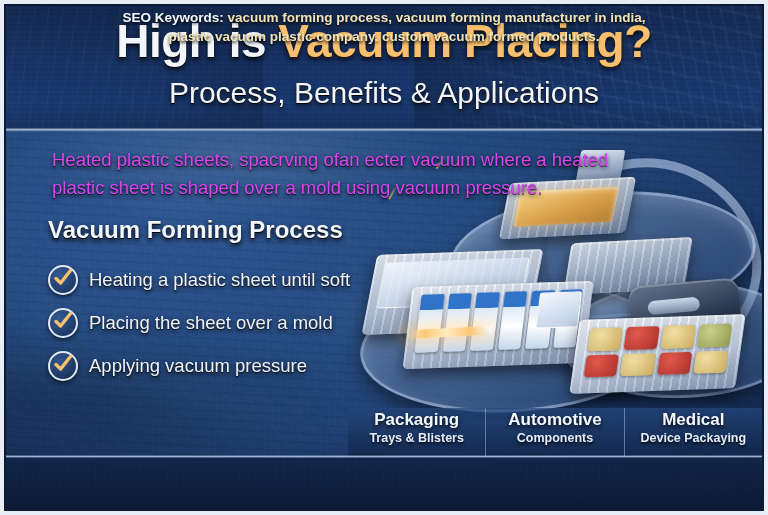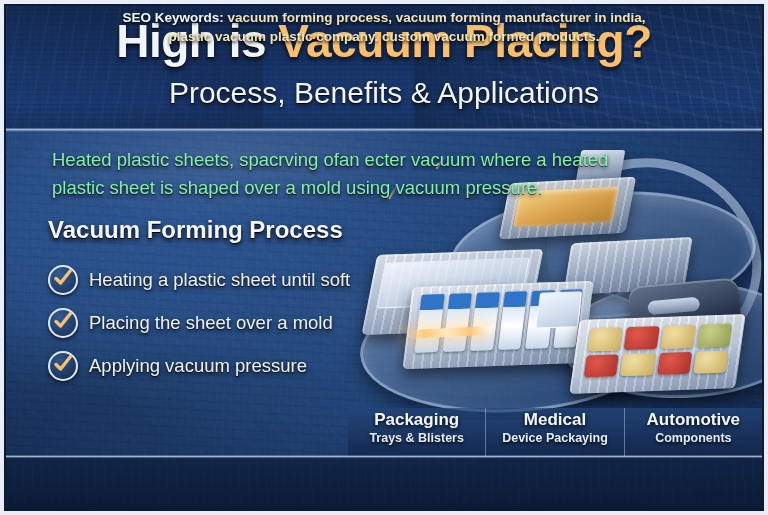--- a/index.html
+++ b/index.html
@@ -102,21 +102,21 @@
 
   .hdr-rule{
     position:absolute;left:6px;right:6px;top:128px;height:4px;
     background:linear-gradient(180deg, rgba(255,255,255,.10), rgba(215,230,250,.85) 45%, rgba(120,155,205,.45) 70%, rgba(255,255,255,0));
     z-index:25;
   }
 
   
   .intro{
     position:absolute;left:52px;top:146px;width:600px;
-    font-size:18.5px;line-height:28px;color:#86efac;font-weight:500;
+    font-size:18.5px;line-height:28px;color:#d946ef;font-weight:500;
     text-shadow:0 2px 4px rgba(0,0,0,.8), 0 1px 0 rgba(0,0,0,.6);
     z-index:20;
   }
 
   
   .sec-head{
     position:absolute;left:48px;top:218px;
     font-size:24px;font-weight:bold;color:#f3f6fb;line-height:1;
     text-shadow:0 3px 5px rgba(0,0,0,.8), 0 1px 0 rgba(0,0,0,.9);
     z-index:20;
@@ -408,26 +408,26 @@
 
 
   </div>
 
   <div class="cats">
     <div class="cat">
       <div class="cat-title">Packaging</div>
       <div class="cat-sub">Trays &amp; Blisters</div>
     </div>
     <div class="cat">
+      <div class="cat-title">Automotive</div>
+      <div class="cat-sub">Components</div>
+    </div>
+    <div class="cat">
       <div class="cat-title">Medical</div>
       <div class="cat-sub">Device Packaying</div>
-    </div>
-    <div class="cat">
-      <div class="cat-title">Automotive</div>
-      <div class="cat-sub">Components</div>
     </div>
   </div>
 
   <div class="footer">
     <div class="footer-tex"></div>
   </div>
   <div class="foot-rule"></div>
 
   <div class="seo">
     <span class="lead">SEO Keywords: </span><span class="kw">vacuum forming process, vacuum forming manufacturer in india,</span><br>

